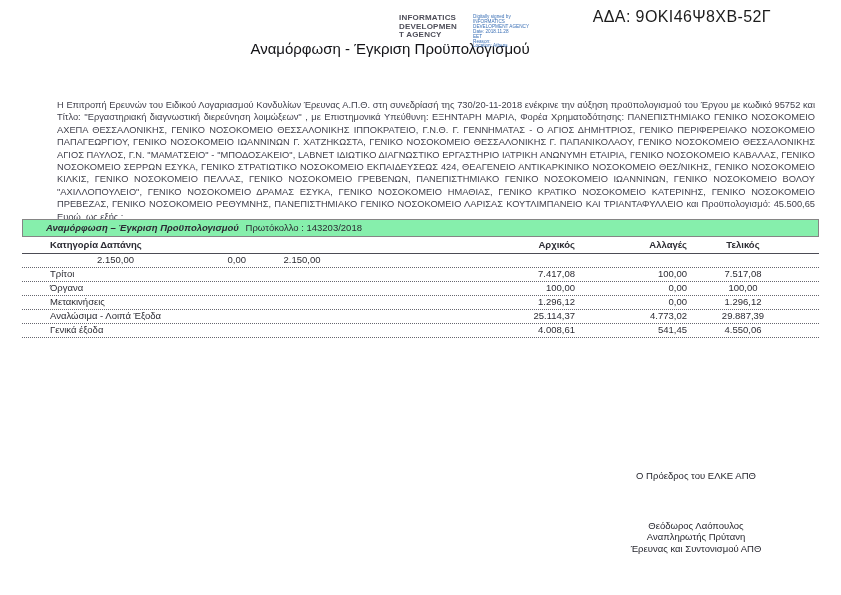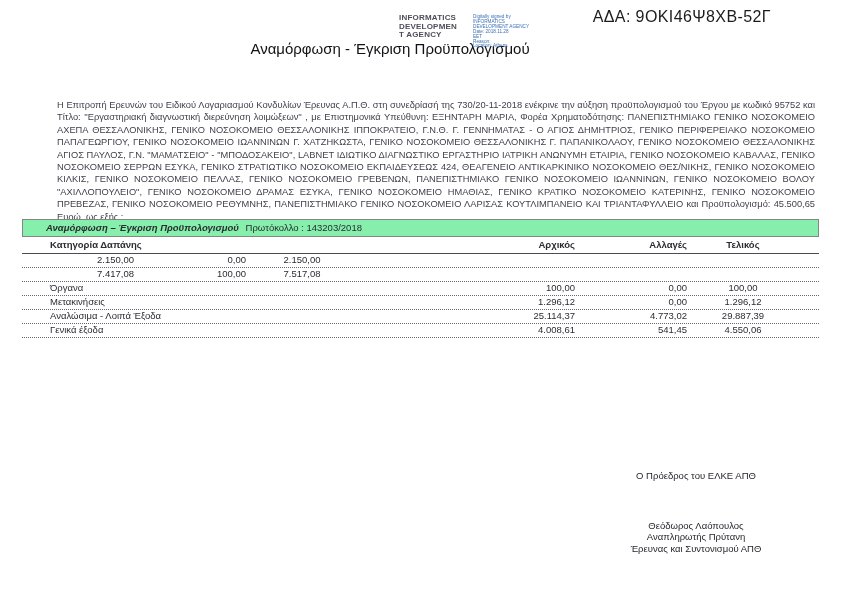--- a/index.html
+++ b/index.html
@@ -164,20 +164,21 @@
       <div class="col-num last">Τελικός</div>
     </div>
 
     <div class="trow">
       <div class="col-num">2.150,00</div>
       <div class="col-num">0,00</div>
       <div class="col-num last">2.150,00</div>
     </div>
 
     <div class="trow">
+      <div class="col-cat">Τρίτοι</div>
       <div class="col-num">7.417,08</div>
       <div class="col-num">100,00</div>
       <div class="col-num last">7.517,08</div>
     </div>
 
     <div class="trow">
       <div class="col-cat">Όργανα</div>
       <div class="col-num">100,00</div>
       <div class="col-num">0,00</div>
       <div class="col-num last">100,00</div>

